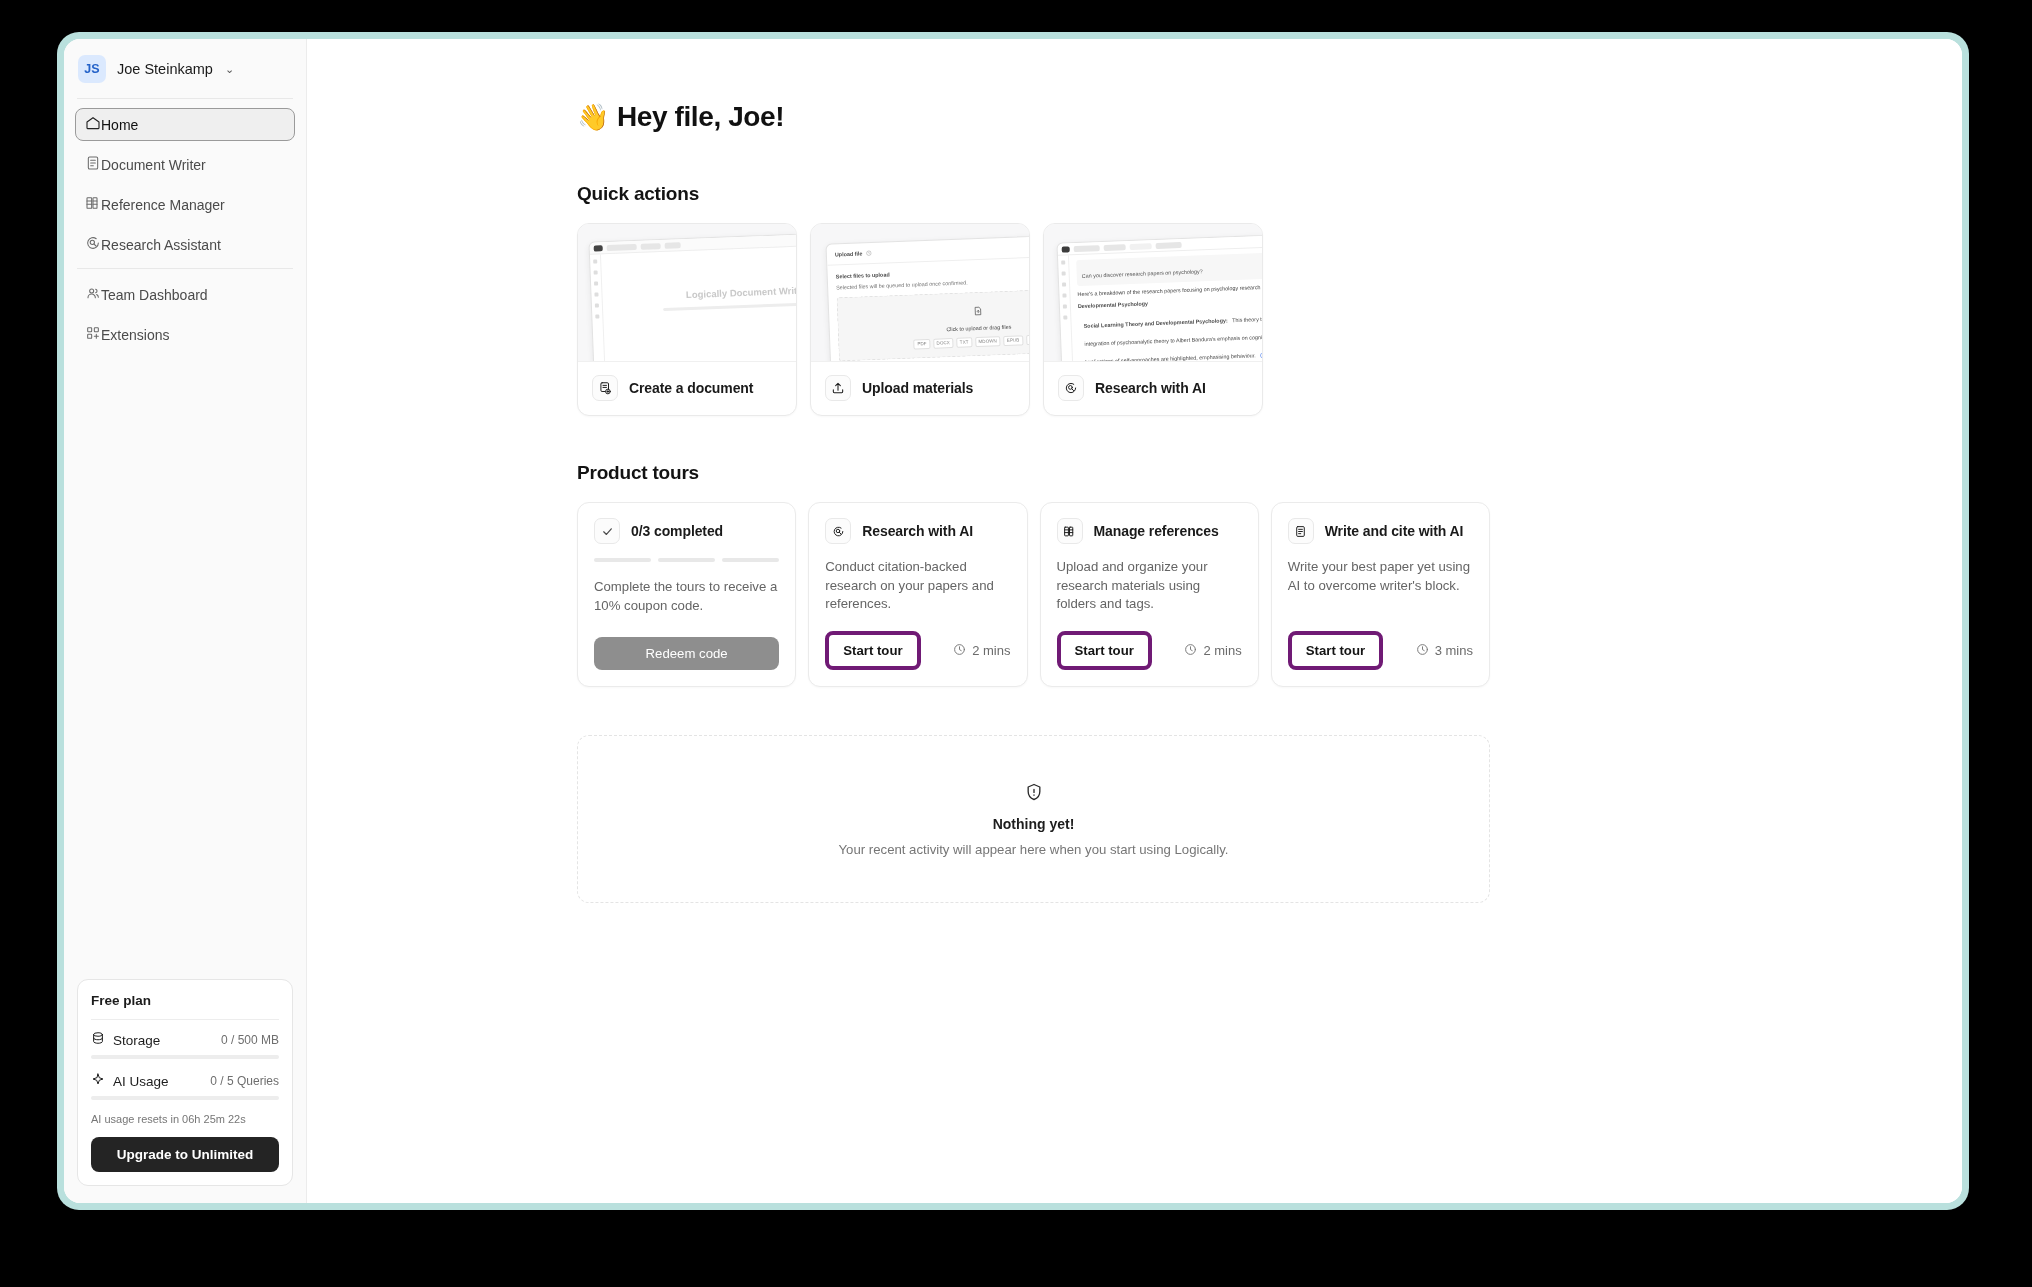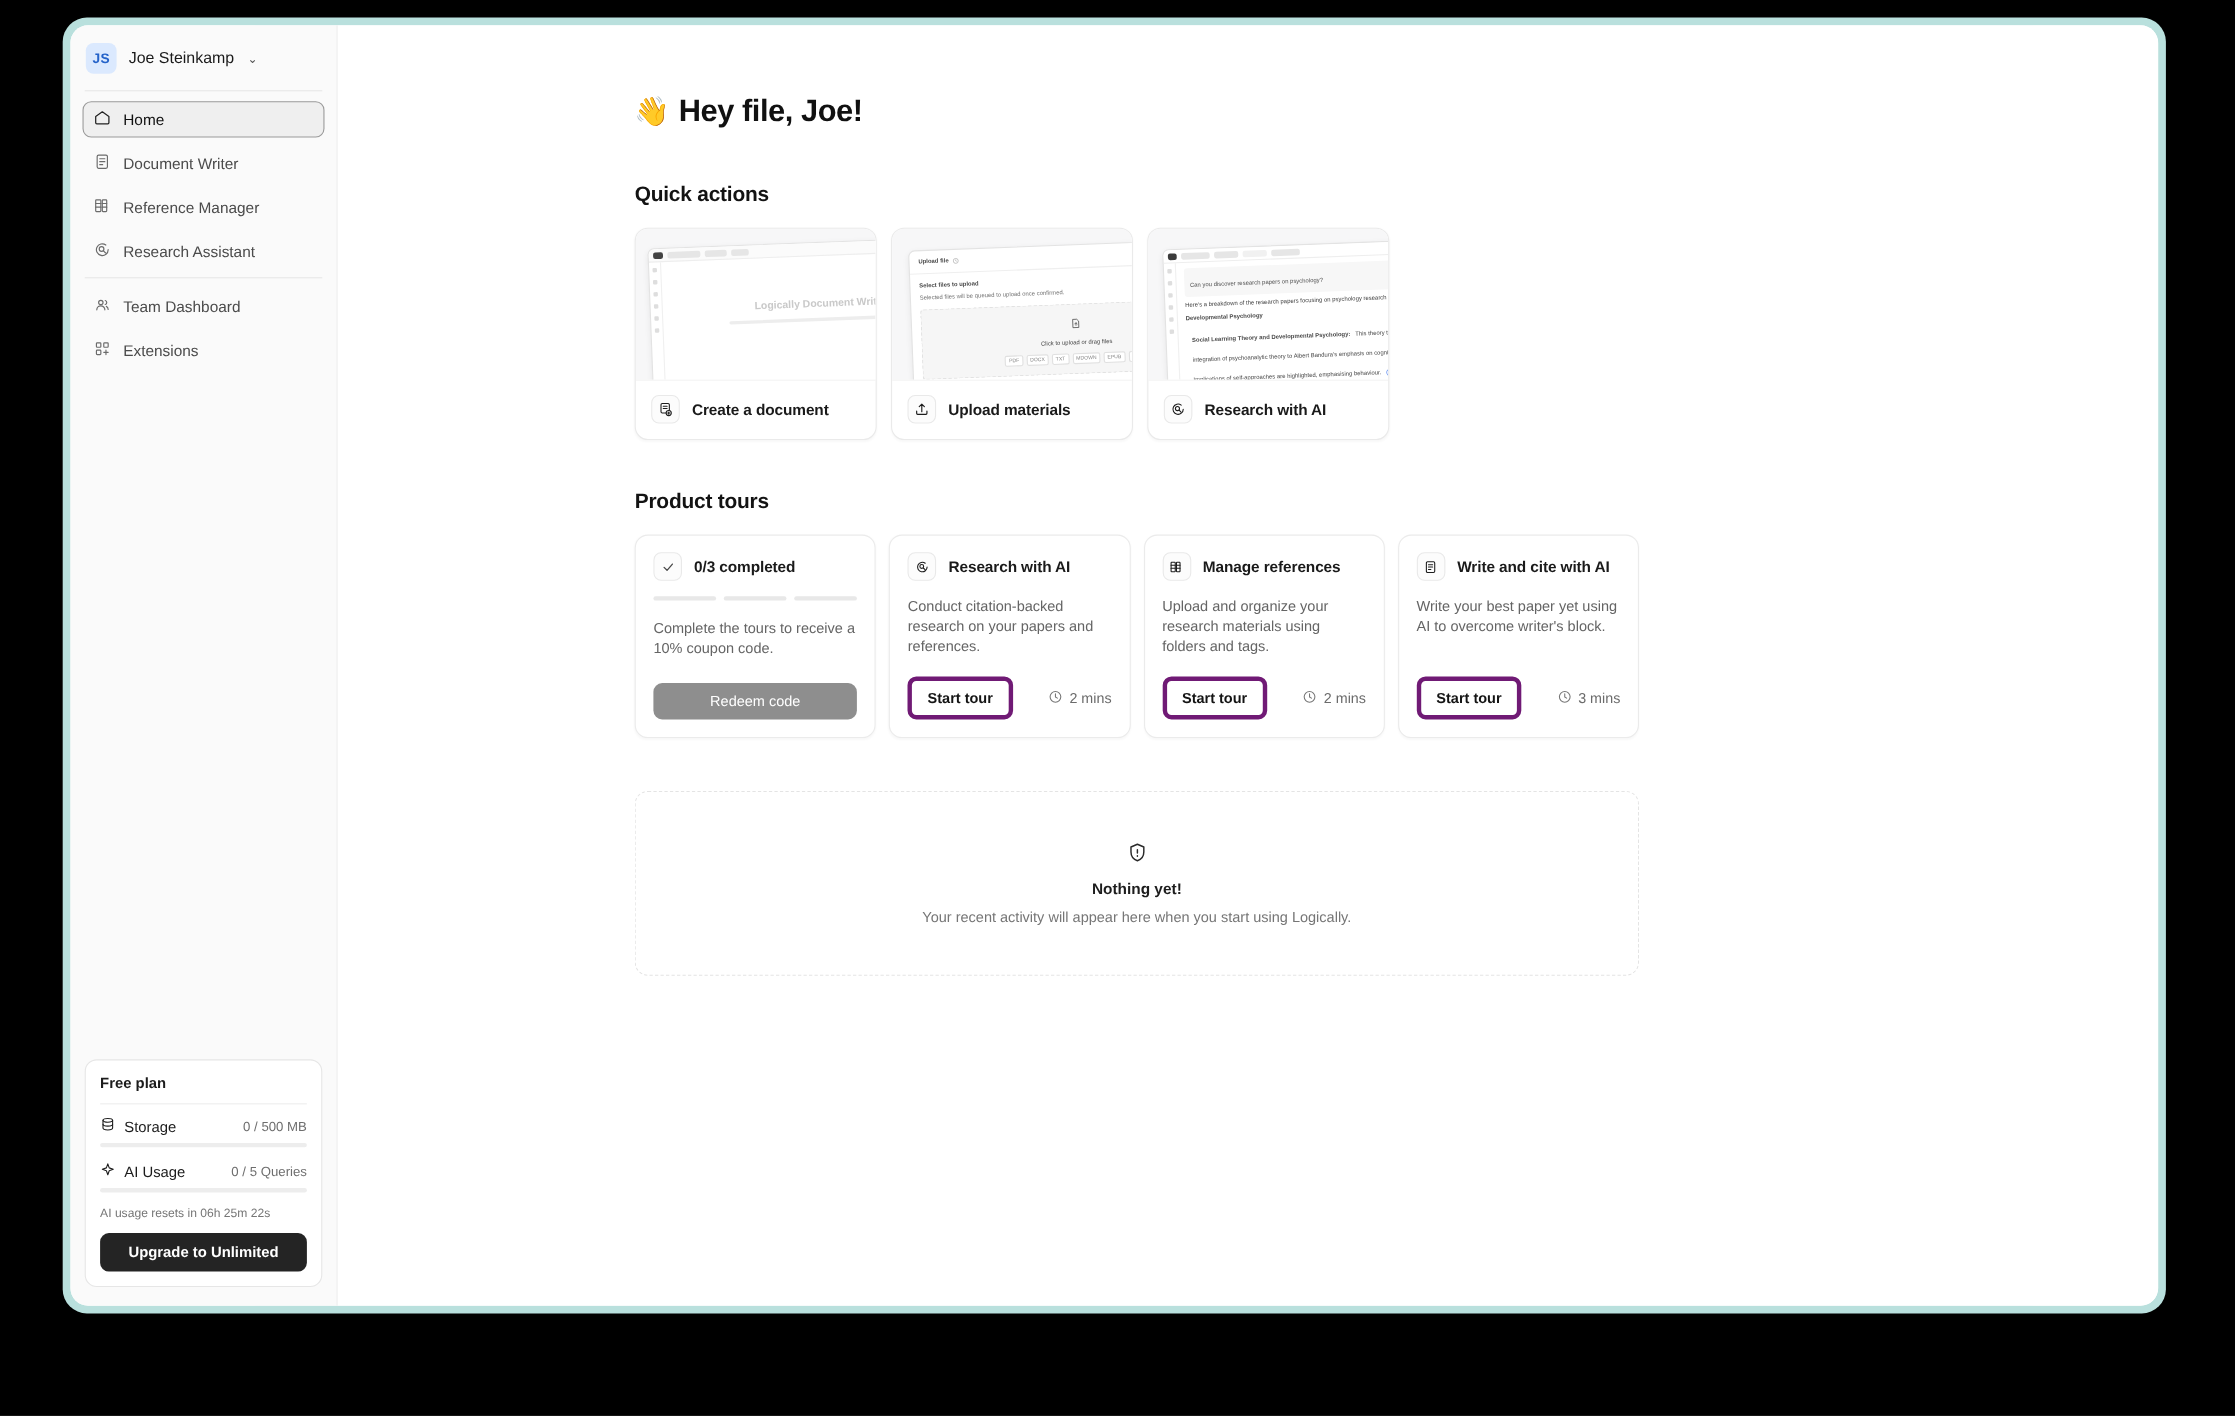--- a/index.html
+++ b/index.html
@@ -4,21 +4,21 @@
 <style>
   * { box-sizing: border-box; margin: 0; padding: 0; }
   html, body {
     width: 2032px; height: 1287px;
     background: #000000;
     font-family: "Liberation Sans", sans-serif;
     overflow: hidden;
   }
   .app-frame {
     position: absolute;
-    left: 57px; top: 16px;
+    left: 57px; top: 32px;
     width: 1912px; height: 1178px;
     background: #b9e0dd;
     border-radius: 22px;
     padding: 7px;
     box-shadow: 0 6px 26px rgba(0,0,0,0.35);
   }
   .app-inner {
     width: 100%; height: 100%;
     background: #ffffff;
     border-radius: 16px;
@@ -48,21 +48,21 @@
     font-size: 12.5px; font-weight: 700;
     display: flex; align-items: center; justify-content: center;
     letter-spacing: .2px;
   }
   .user-name { font-size: 14.5px; color: #1a1a1a; font-weight: 400; }
   .chev { color: #555; font-size: 11px; margin-left: 1px; }
   .sb-divider { height: 1px; background: #e8e8e8; margin: 0 13px; }
 
   .nav-group { padding: 9px 11px 0 11px; }
   .nav-item {
-    display: flex; align-items: center; gap: 11px;
+    display: flex; align-items: center; 
     height: 33px;
     padding: 0 9px;
     border-radius: 8px;
     color: #4b4b4b;
     font-size: 14px;
     cursor: pointer;
     margin-bottom: 7px;
     border: 1px solid transparent;
   }
   .nav-item.active {

